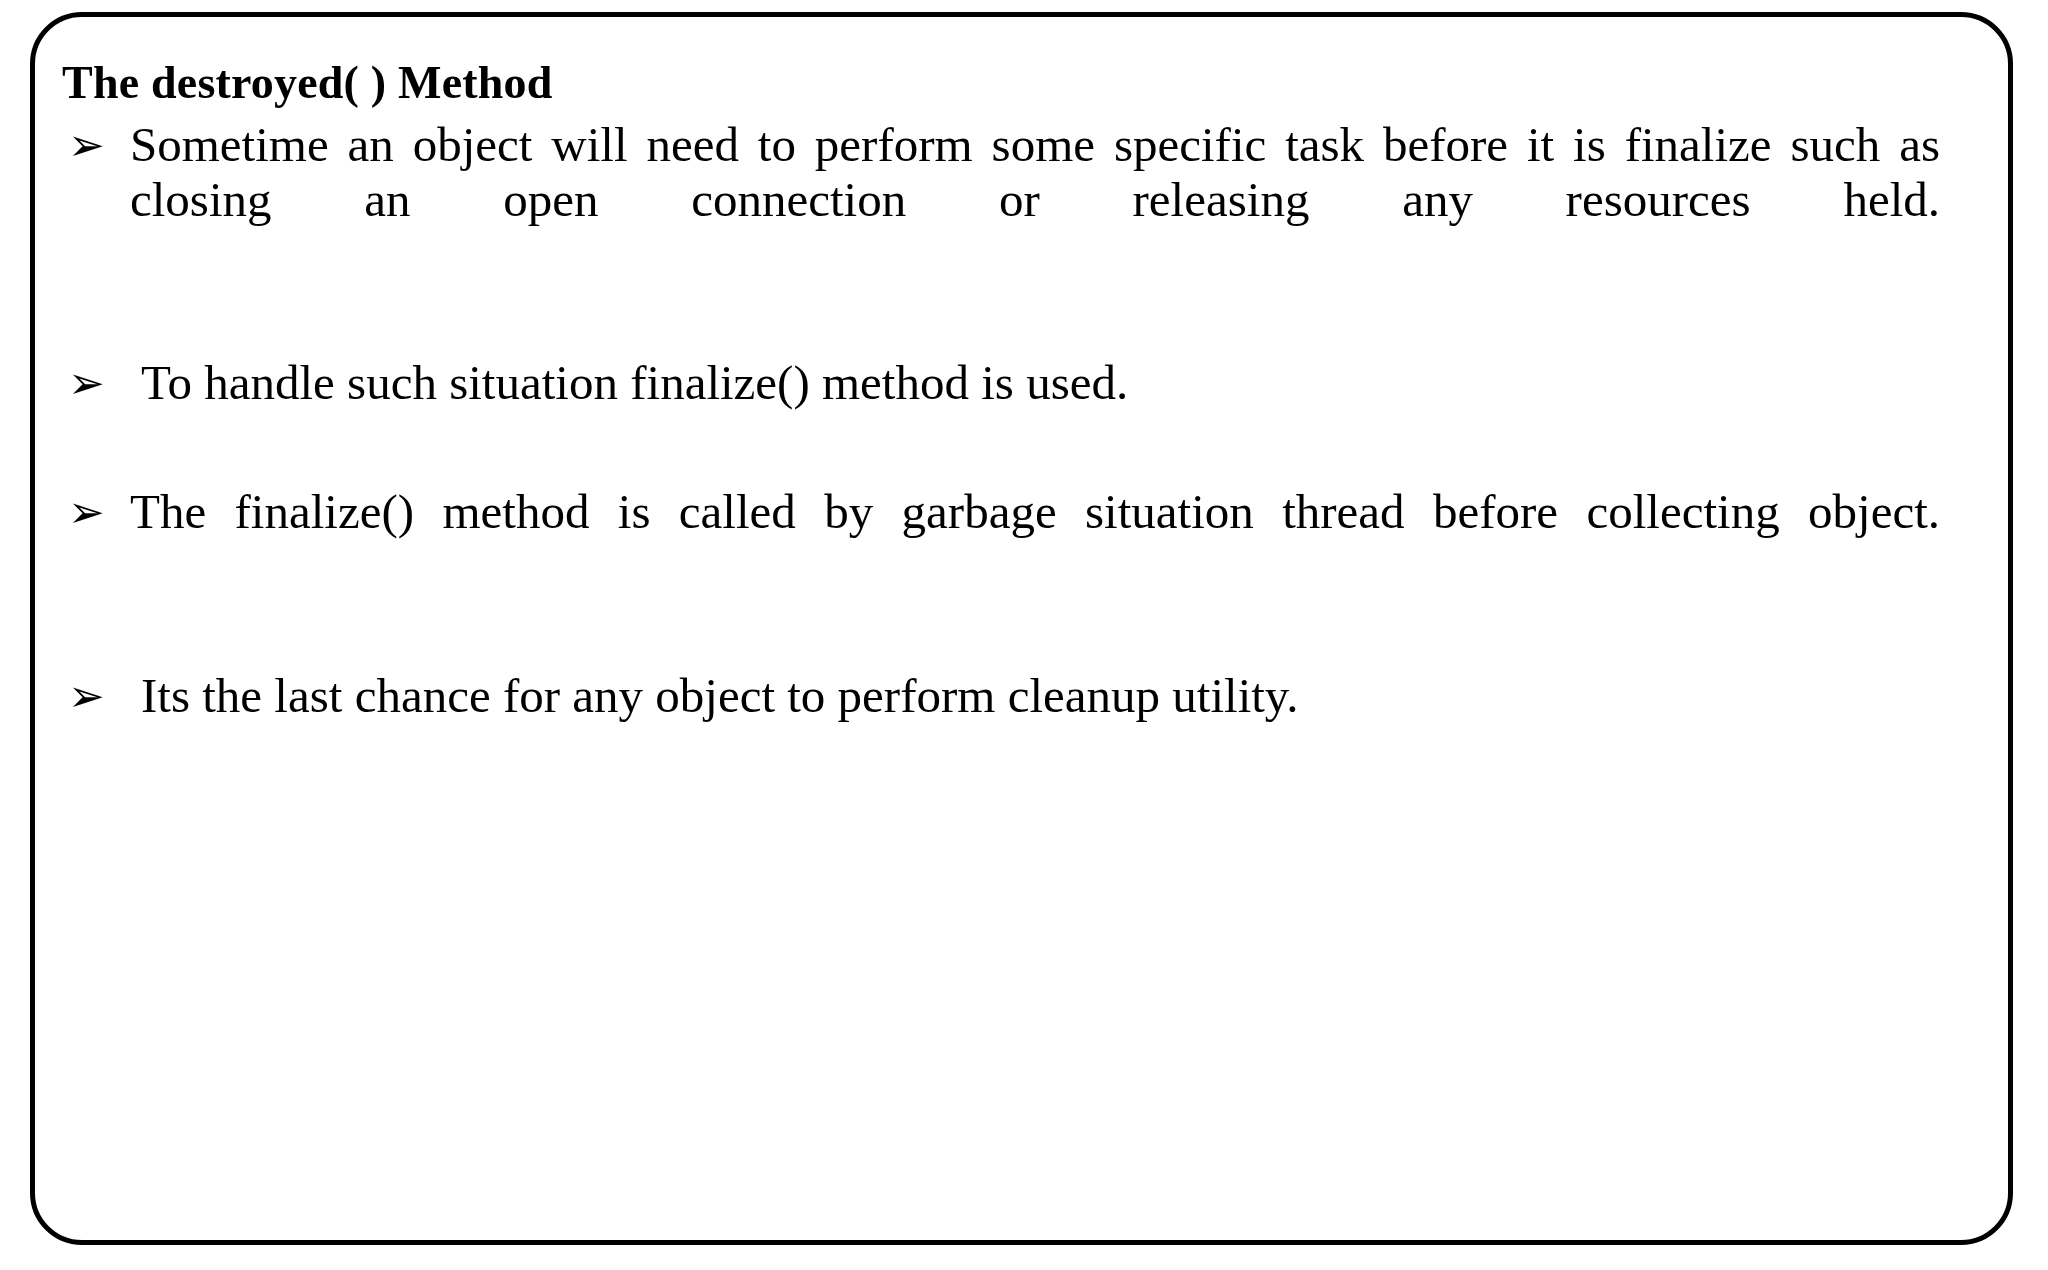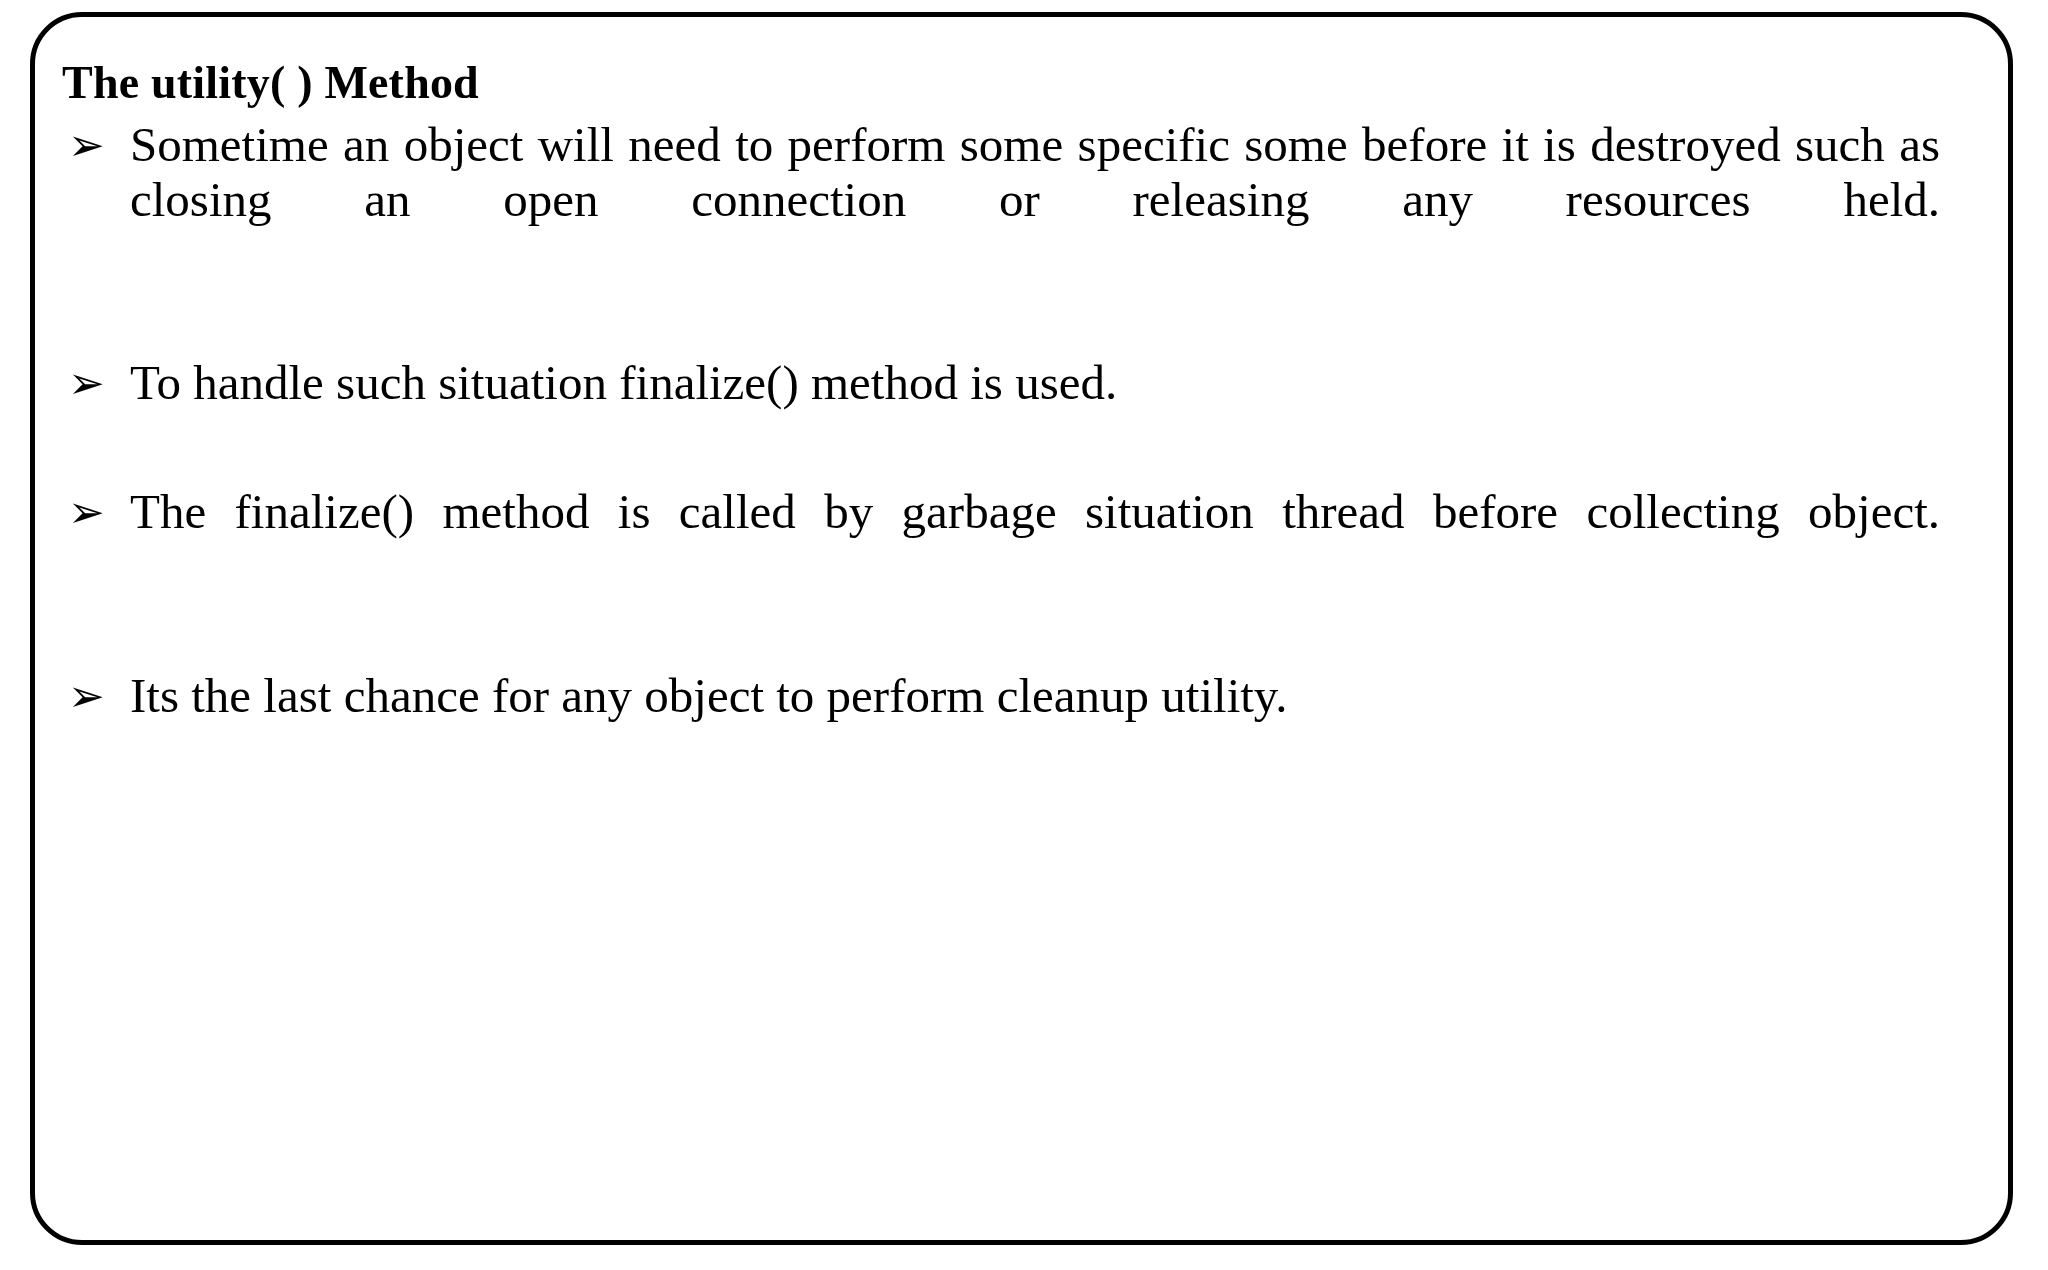--- a/index.html
+++ b/index.html
@@ -96,40 +96,41 @@
 
   
   .bullet-text::after {
     content: "";
     display: inline-block;
     width: 100%;
   }
 
   .bullet-item.single-line .bullet-text {
     text-align: left;
+    margin-left: 11px;
   }
   .bullet-item.single-line .bullet-text::after {
     content: none;
   }
 </style>
 </head>
 <body>
 
 <div class="slide-canvas">
   <div class="slide-frame"></div>
 
   <div class="slide-body">
 
-    <h1 class="slide-title">The utility( ) Method</h1>
+    <h1 class="slide-title">The destroyed( ) Method</h1>
 
     <ul class="bullet-list">
 
       <li class="bullet-item">
         <span class="bullet-marker">➢</span>
-        <span class="bullet-text">Sometime an object will need to perform some specific some before it is destroyed such as closing an open connection or releasing any resources held.</span>
+        <span class="bullet-text">Sometime an object will need to perform some specific task before it is finalize such as closing an open connection or releasing any resources held.</span>
       </li>
 
       <li class="bullet-item single-line">
         <span class="bullet-marker">➢</span>
         <span class="bullet-text">To handle such situation finalize() method is used.</span>
       </li>
 
       <li class="bullet-item">
         <span class="bullet-marker">➢</span>
         <span class="bullet-text">The finalize() method is called by garbage situation thread before collecting object.</span>

